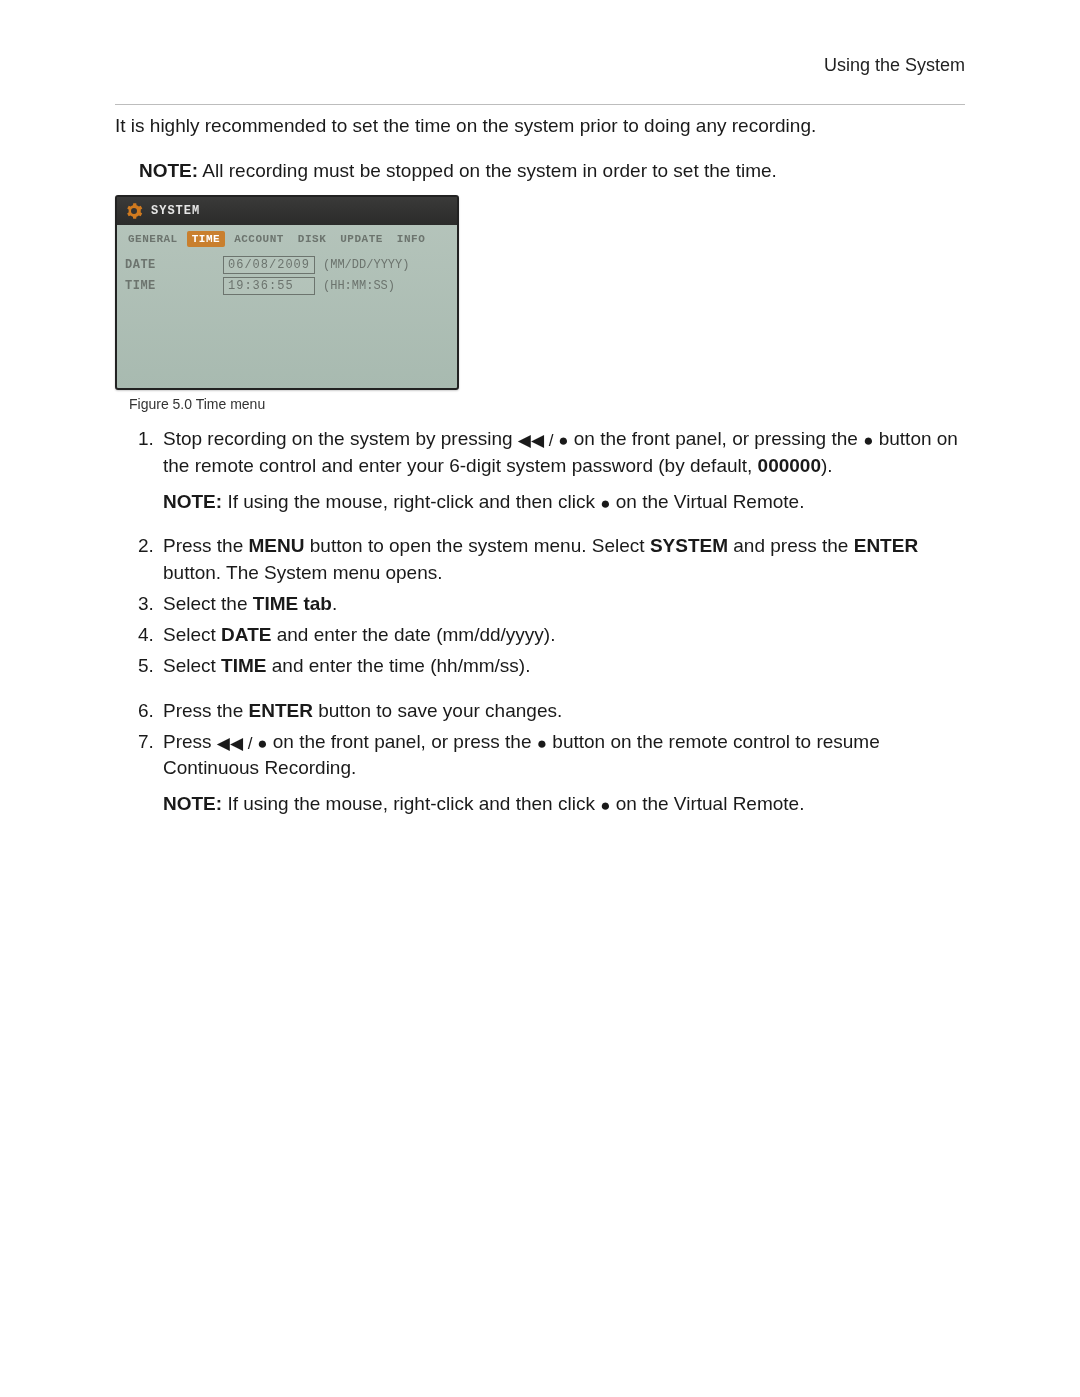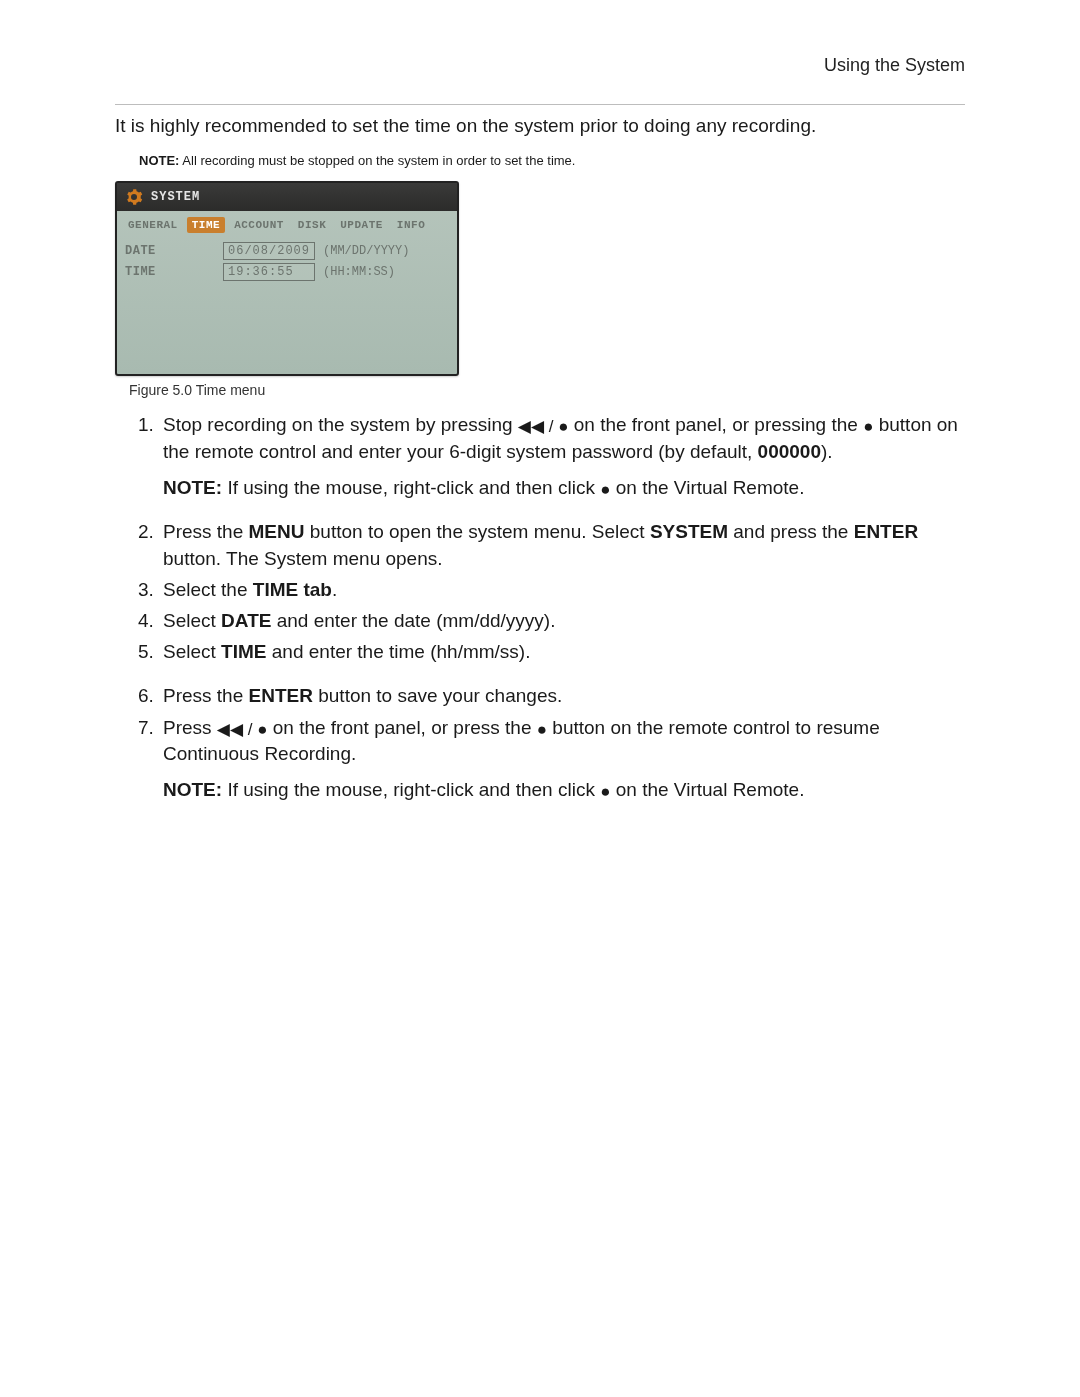--- a/index.html
+++ b/index.html
@@ -32,21 +32,21 @@
     margin: 28px 0 10px 0;
     letter-spacing: 0.2px;
   }
   p.intro {
     font-size: 19px;
     margin: 8px 0 12px 0;
     line-height: 1.35;
   }
   .note-indent {
     margin-left: 24px;
-    font-size: 13px;
+    font-size: 19px;
     line-height: 1.35;
     margin-bottom: 12px;
   }
   .bold { font-weight: 700; }
 
   
   .shot-wrap {
     margin: 6px 0 4px 0;
   }
   .shot {

